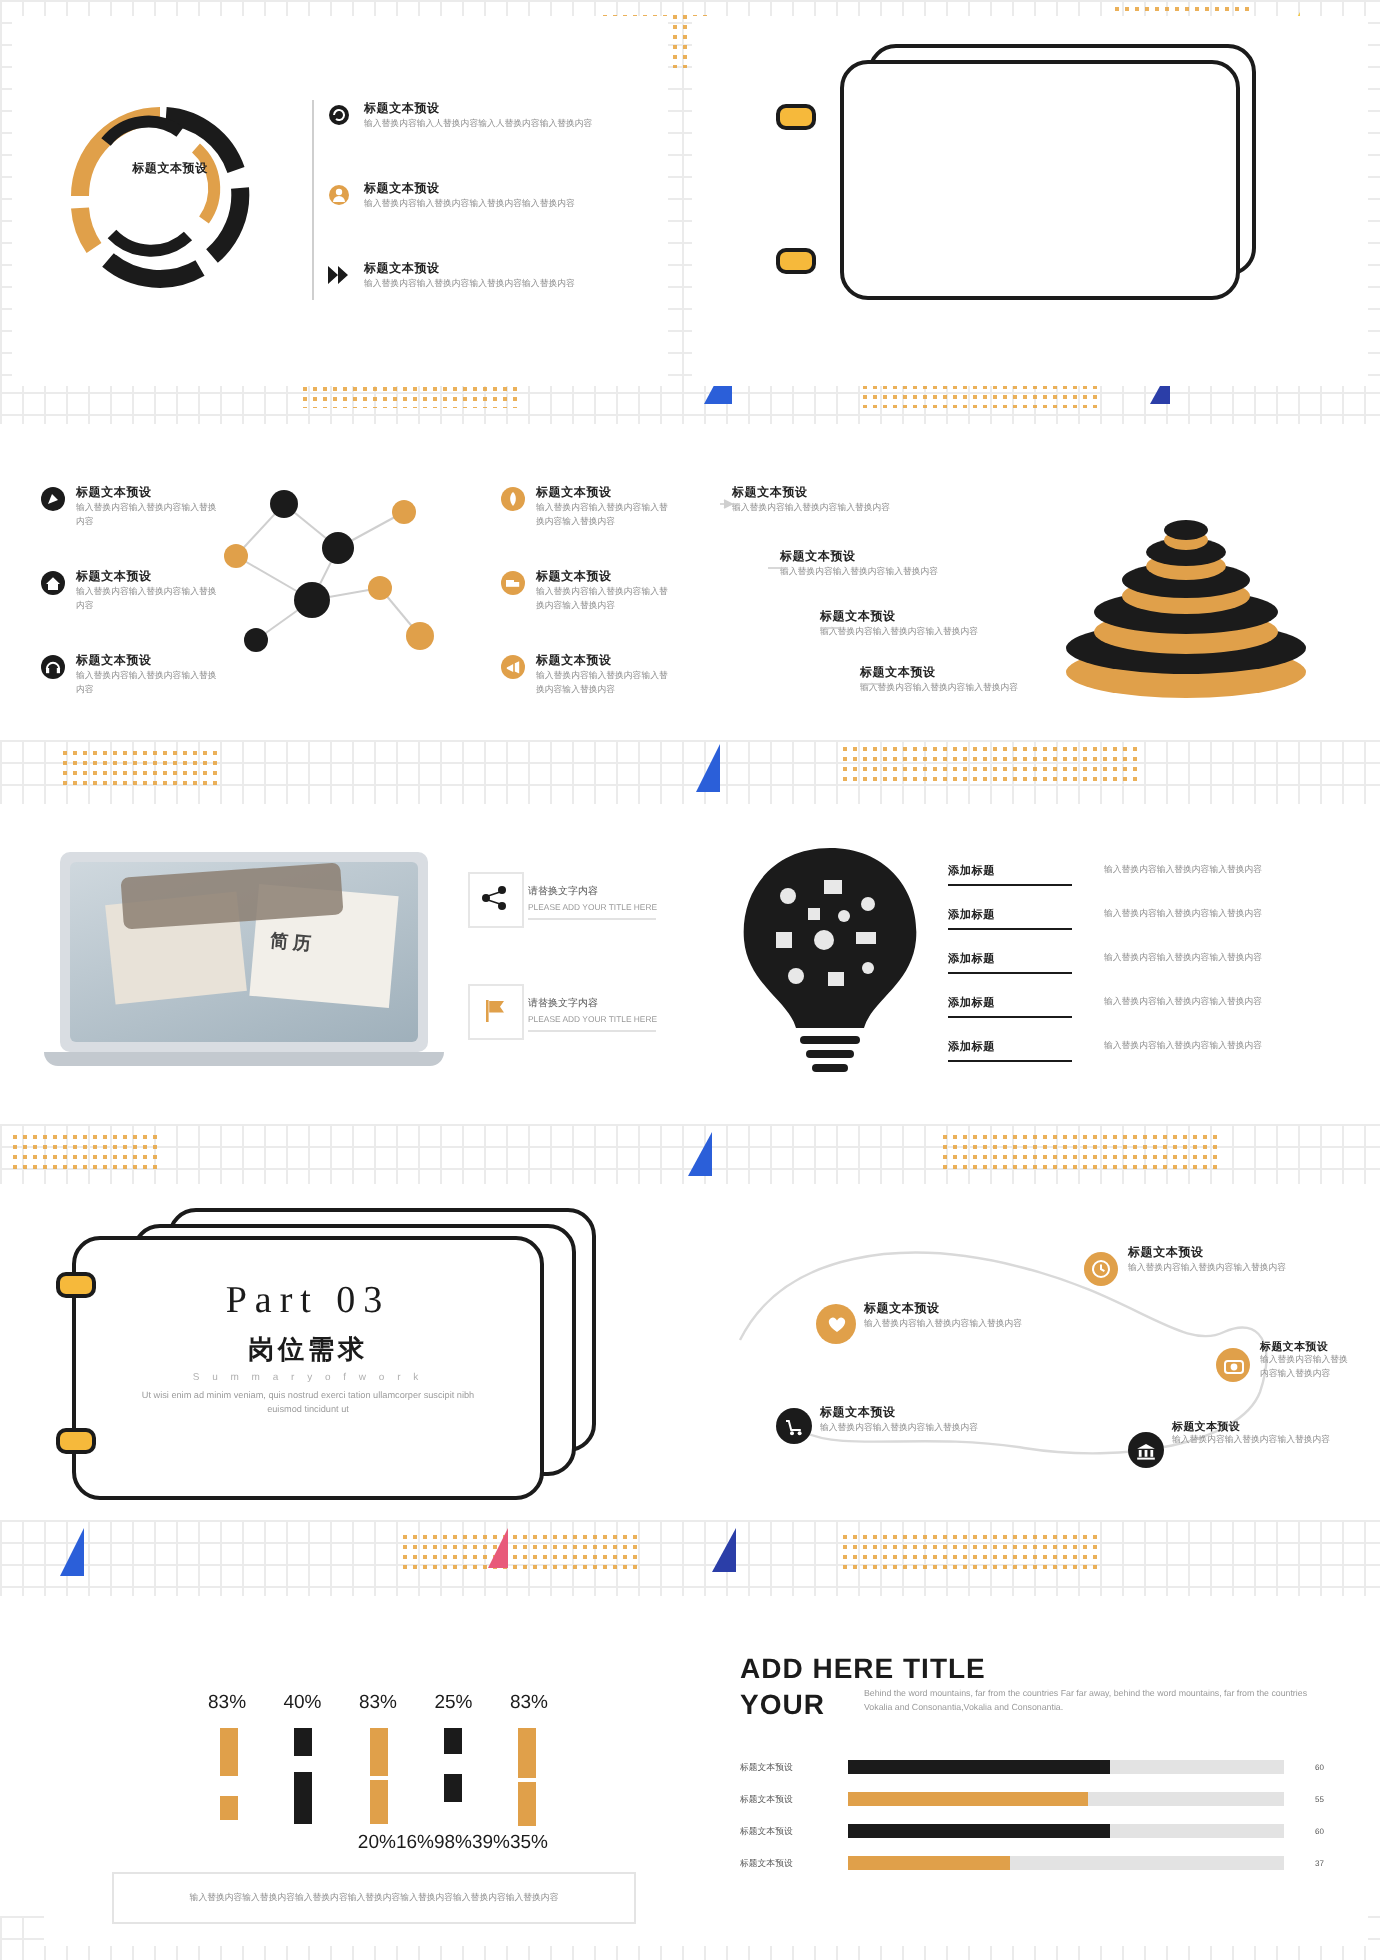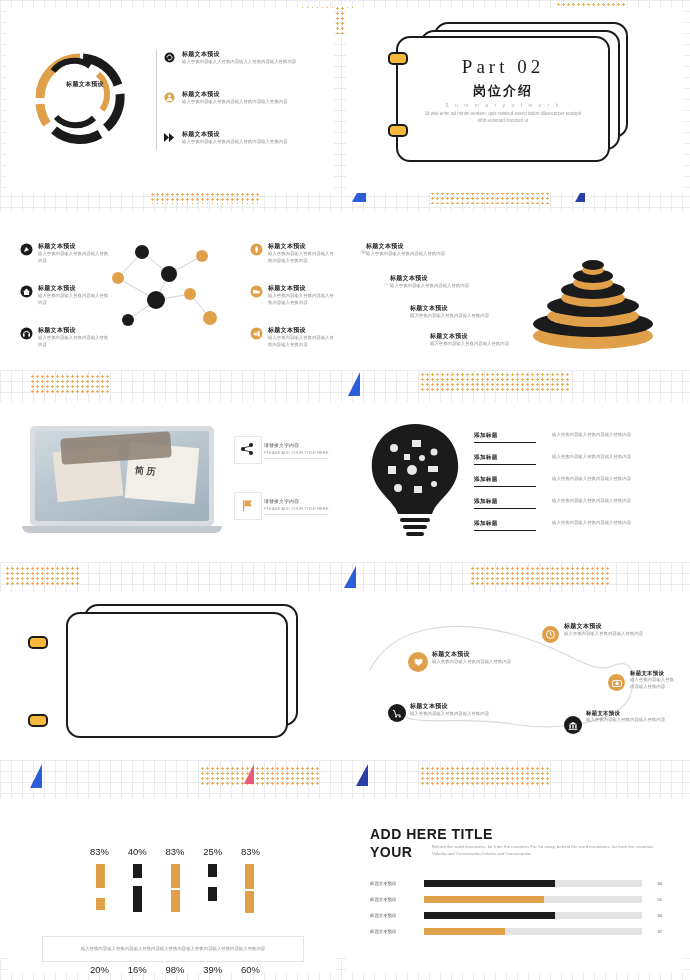--- a/index.html
+++ b/index.html
@@ -114,28 +114,20 @@
         <div style="margin-left:18px;" class="t-cn">标题文本预设</div>
         <div style="margin-left:18px;width:120px;" class="t-body">输入替换内容输入替换内容输入替换内容输入替换内容</div>
       </div>
     </div>
   </div>
 
   <div class="slide" style="left:346px;top:8px;width:338px;height:185px;">
     <div class="inner">
       <div class="partcard" style="left:88px;top:14px;width:190px;height:112px;"></div>
       <div class="partcard" style="left:74px;top:22px;width:196px;height:116px;"></div>
-      <div class="partcard" style="left:50px;top:28px;width:210px;height:122px;">
-        <div style="padding-top:18px;">
-          <div class="part-title">Part  02</div>
-          <div class="part-cn" style="margin-top:4px;">岗位介绍</div>
-          <div class="part-sum">S u m m a r y   o f   w o r k</div>
-          <div class="part-lat" style="padding:0 22px;">Ut wisi enim ad minim veniam, quis nostrud exerci tation ullamcorper suscipit nibh euismod tincidunt ut</div>
-        </div>
-      </div>
       <div class="ring" style="left:42px;top:44px;"></div>
       <div class="ring" style="left:42px;top:116px;"></div>
     </div>
   </div>
 
   <div class="slide" style="left:6px;top:212px;width:328px;height:158px;">
     <div class="inner">
       <svg width="150" height="110" style="position:absolute;left:88px;top:22px;">
         <g stroke="#cfcfcf" stroke-width="1">
           <line x1="48" y1="18" x2="75" y2="40"></line>
@@ -351,20 +343,28 @@
         <div style="width:62px;height:1px;background:#1b1b1b;margin-top:2px;"></div>
       </div>
       <div style="position:absolute;left:206px;top:118px;width:116px;" class="t-body">输入替换内容输入替换内容输入替换内容</div>
     </div>
   </div>
 
   <div class="slide" style="left:6px;top:592px;width:328px;height:168px;">
     <div class="inner">
       <div class="partcard" style="left:78px;top:12px;width:210px;height:118px;"></div>
       <div class="partcard" style="left:60px;top:20px;width:218px;height:122px;"></div>
+      <div class="partcard" style="left:30px;top:26px;width:232px;height:128px;">
+        <div style="padding-top:20px;">
+          <div class="part-title">Part  03</div>
+          <div class="part-cn" style="margin-top:4px;">岗位需求</div>
+          <div class="part-sum">S u m m a r y   o f   w o r k</div>
+          <div class="part-lat" style="padding:0 26px;">Ut wisi enim ad minim veniam, quis nostrud exerci tation ullamcorper suscipit nibh euismod tincidunt ut</div>
+        </div>
+      </div>
       <div class="ring" style="left:22px;top:44px;"></div>
       <div class="ring" style="left:22px;top:122px;"></div>
     </div>
   </div>
 
   <div class="slide" style="left:346px;top:592px;width:338px;height:168px;">
     <div class="inner">
       <svg width="300" height="140" style="position:absolute;left:16px;top:14px;">
         <path d="M8,64 C30,20 90,12 150,28 C205,42 230,70 250,60 C268,52 276,66 268,90 C258,116 200,126 150,118 C100,110 60,120 40,110" fill="none" stroke="#d9d9d9" stroke-width="1.2"></path>
       </svg>
@@ -422,21 +422,21 @@
             <rect x="0.6" y="7.8" width="8.8" height="1" fill="#fff"></rect>
           </svg>
       </div>
       <div style="position:absolute;left:240px;top:118px;width:82px;">
         <div class="t-cn" style="font-size:5.4px;">标题文本预设</div>
         <div class="t-body">输入替换内容输入替换内容输入替换内容</div>
       </div>
     </div>
   </div>
 
-  <div class="slide" style="left:8px;top:798px;width:328px;height:175px;">
+  <div class="slide" style="left:22px;top:798px;width:328px;height:175px;">
     <div class="inner">
       <div style="position:absolute;left:82px;top:48px;width:170px;display:flex;justify-content:space-between;">
         <span style="font-size:9.5px;color:#1b1b1b;">83%</span>
         <span style="font-size:9.5px;color:#1b1b1b;">40%</span>
         <span style="font-size:9.5px;color:#1b1b1b;">83%</span>
         <span style="font-size:9.5px;color:#1b1b1b;">25%</span>
         <span style="font-size:9.5px;color:#1b1b1b;">83%</span>
       </div>
 
       <div style="position:absolute;left:88px;top:66px;width:158px;height:46px;display:flex;justify-content:space-between;align-items:flex-start;">
@@ -455,26 +455,26 @@
         <div style="width:9px;">
             <div style="height:13px;background:#1b1b1b;"></div>
             <div style="height:14px;background:#1b1b1b;margin-top:10px;"></div>
           </div>
         <div style="width:9px;">
             <div style="height:25px;background:#e0a04a;"></div>
             <div style="height:22px;background:#e0a04a;margin-top:2px;"></div>
           </div>
       </div>
 
-      <div style="position:absolute;left:82px;top:118px;width:170px;display:flex;justify-content:space-between;margin-top:48px;">
+      <div style="position:absolute;left:82px;top:118px;width:170px;display:flex;justify-content:flex-end;">
         <span style="font-size:9.5px;color:#1b1b1b;">20%</span>
         <span style="font-size:9.5px;color:#1b1b1b;">16%</span>
         <span style="font-size:9.5px;color:#1b1b1b;">98%</span>
         <span style="font-size:9.5px;color:#1b1b1b;">39%</span>
-        <span style="font-size:9.5px;color:#1b1b1b;">60%</span>
+        <span style="font-size:9.5px;color:#1b1b1b;">35%</span>
       </div>
 
       <div style="position:absolute;left:34px;top:138px;width:262px;height:26px;border:1px solid #e4e4e4;display:flex;align-items:center;justify-content:center;padding:0 8px;box-sizing:border-box;">
         <div class="t-body" style="text-align:center;">输入替换内容输入替换内容输入替换内容输入替换内容输入替换内容输入替换内容输入替换内容</div>
       </div>
     </div>
   </div>
 
   <div class="slide" style="left:346px;top:798px;width:338px;height:175px;">
     <div class="inner">

